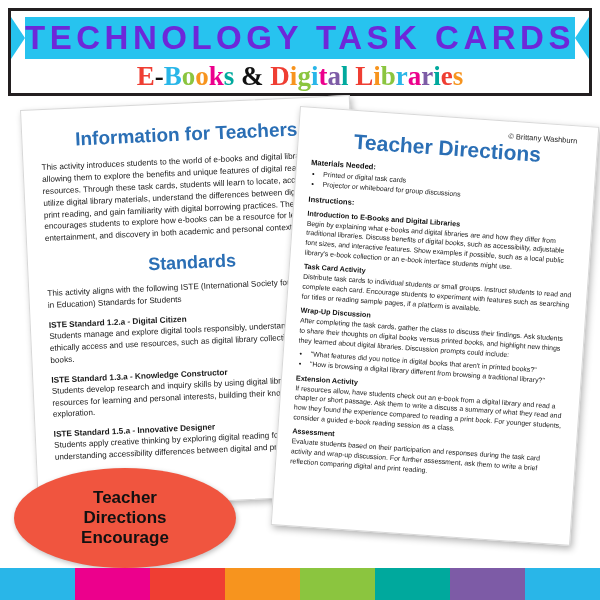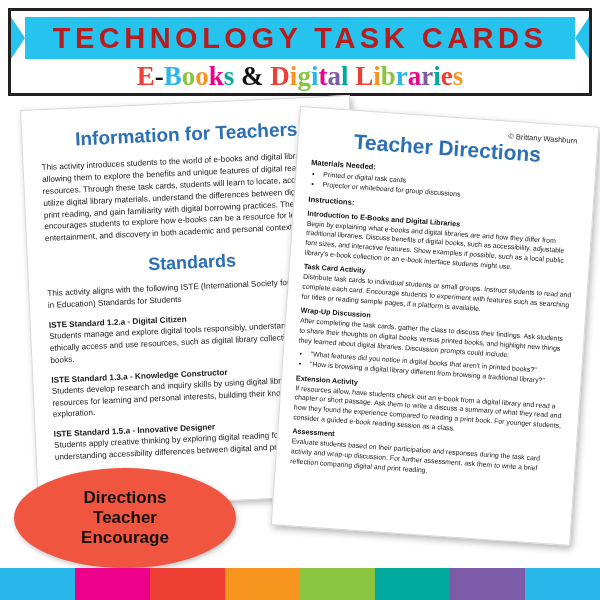--- a/index.html
+++ b/index.html
@@ -52,22 +52,22 @@
     border-right: 14px solid transparent;
   }
   .ribbon-title {
     position: absolute;
     left: 0;
     top: 6px;
     width: 578px;
     height: 42px;
     line-height: 42px;
     text-align: center;
-    color: #b91c1c;
-    font-size: 29px;
+    color: #6d28d9;
+    font-size: 33px;
     font-weight: bold;
     letter-spacing: 4.5px;
     font-family: "Liberation Sans", sans-serif;
   }
   .subtitle {
     position: absolute;
     left: 0;
     top: 48px;
     width: 578px;
     height: 46px;
@@ -289,22 +289,22 @@
     </div>
 
     <div>
       <div class="sub-head">Assessment</div>
       <p>Evaluate students based on their participation and responses during the task card activity and wrap-up discussion. For further assessment, ask them to write a brief reflection comparing digital and print reading.</p>
     </div>
   </div>
 
   <div class="badge">
     <div class="badge-text">
+      <div>Teacher</div>
       <div>Directions</div>
-      <div>Teacher</div>
       <div>Encourage</div>
     </div>
   </div>
 
   <div class="strip" id="strip">
       <div style="background: rgb(41, 182, 232);"></div>
       <div style="background: rgb(236, 0, 140);"></div>
       <div style="background: rgb(239, 62, 51);"></div>
       <div style="background: rgb(247, 148, 30);"></div>
       <div style="background: rgb(139, 197, 63);"></div>

